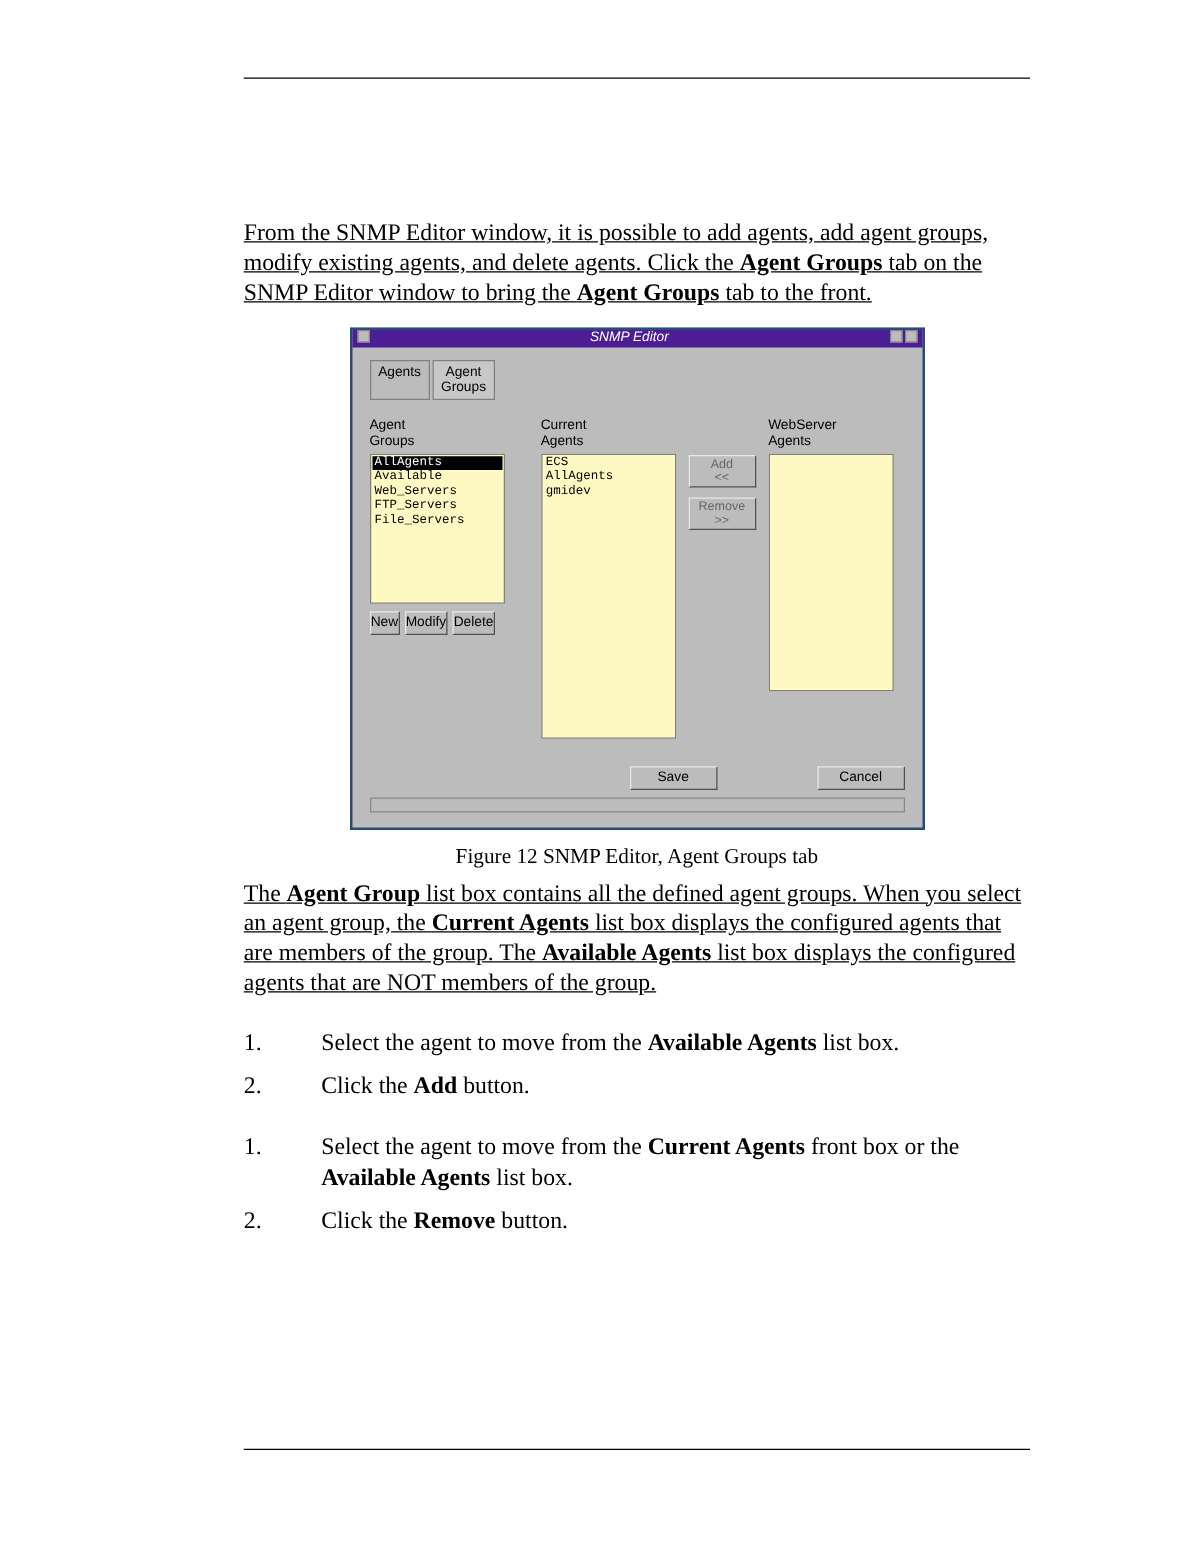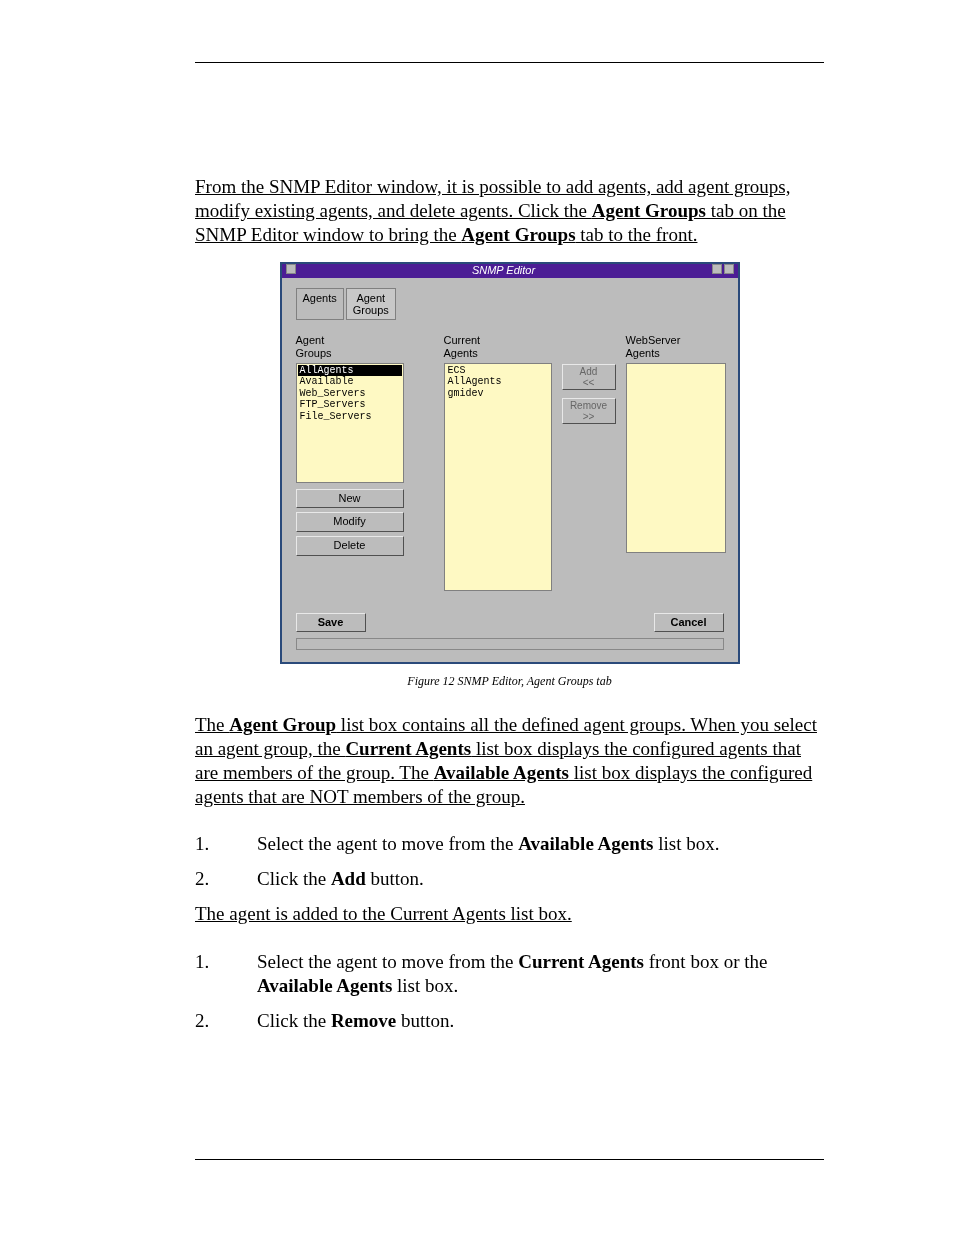--- a/index.html
+++ b/index.html
@@ -29,24 +29,23 @@
     right: 110px;
   }
   .body-text {
     font-size: 19px;
     line-height: 1.25;
     margin-left: 85px;
     margin-right: 20px;
   }
   .para { margin-bottom: 14px; text-decoration: underline; }
   .caption {
-    font-style: italic;
-    text-align: center;
-    font-size: 12px;
-    margin: 10px 0 24px 0;
+    text-align: center;
+    font-size: 17px;
+    margin: 10px 0 8px 0;
   }
   ol.steps {
     list-style: none;
     margin: 24px 0 8px 0;
     padding: 0;
   }
   ol.steps li {
     display: flex;
     margin-bottom: 10px;
     line-height: 1.3;
@@ -116,42 +115,41 @@
     width: 108px;
     height: 120px;
     font-family: 'Courier New', monospace;
     font-size: 10px;
     line-height: 1.15;
     padding: 1px;
     overflow: hidden;
   }
   .listbox .sel { background: #000; color: #fff; display: block; }
   .listbox div { padding: 0 2px; white-space: nowrap; }
-  .stack-btns { width: 108px; margin-top: 6px; display: flex; flex-direction: column; gap: 4px; }
+  .stack-btns { width: 108px; margin-top: 6px; display: flex; flex-direction: row; gap: 4px; }
   .btn {
     border: 1px solid #888;
     border-top-color: #e8e8e8; border-left-color: #e8e8e8;
     border-right-color: #505050; border-bottom-color: #505050;
     background: #bcbcbc;
     font-size: 11px;
     text-align: center;
     padding: 2px 0;
     cursor: default;
   }
   .mid-btns {
     display: flex; flex-direction: column; gap: 8px; margin-top: 2px;
     width: 54px;
   }
   .mid-btns .btn { font-size: 10px; line-height: 1.1; padding: 1px 0; color: #666; }
   .bottom-row {
     display: flex;
-    gap: 52px;
-    justify-content: space-between;
+    gap: 80px;
+    justify-content: flex-end;
     margin: 22px 0 6px 0;
-    font-weight: bold;
   }
   .bottom-row .btn { width: 70px; }
   .status {
     height: 12px;
     border: 1px solid #888;
     background: #bcbcbc;
     margin-top: 2px;
   }
   .avail-list { width: 100px; height: 190px; }
   .cur-list { height: 228px; }
@@ -198,21 +196,21 @@
                 <div>FTP_Servers</div>
                 <div>File_Servers</div>
               </div>
               <div class="stack-btns">
                 <div class="btn">New</div>
                 <div class="btn">Modify</div>
                 <div class="btn">Delete</div>
               </div>
             </div>
 
-            <div class="col" style="margin-left:30px">
+            <div class="col" style="margin-left:19px">
               <div class="col-label">
                 <span>Current</span><br>
                 <span>Agents</span>
               </div>
               <div class="listbox cur-list">
                 <div>ECS</div>
                 <div>AllAgents</div>
                 <div>gmidev</div>
               </div>
             </div>
@@ -257,21 +255,20 @@
     <ol class="steps">
       <li>
         <span class="num">1.</span>
         <span class="txt"><span>Select the agent to move from the </span><b>Available Agents</b><span> list box.</span></span>
       </li>
       <li>
         <span class="num">2.</span>
         <span class="txt"><span>Click the </span><b>Add</b><span> button.</span></span>
       </li>
     </ol>
-    <p class="para">The agent is added to the Current Agents list box.</p>
 
     <ol class="steps">
       <li>
         <span class="num">1.</span>
         <span class="txt"><span>Select the agent to move from the </span><b>Current Agents</b><span> front box or the </span><b>Available Agents</b><span> list box.</span></span>
       </li>
       <li>
         <span class="num">2.</span>
         <span class="txt"><span>Click the </span><b>Remove</b><span> button.</span></span>
       </li>

